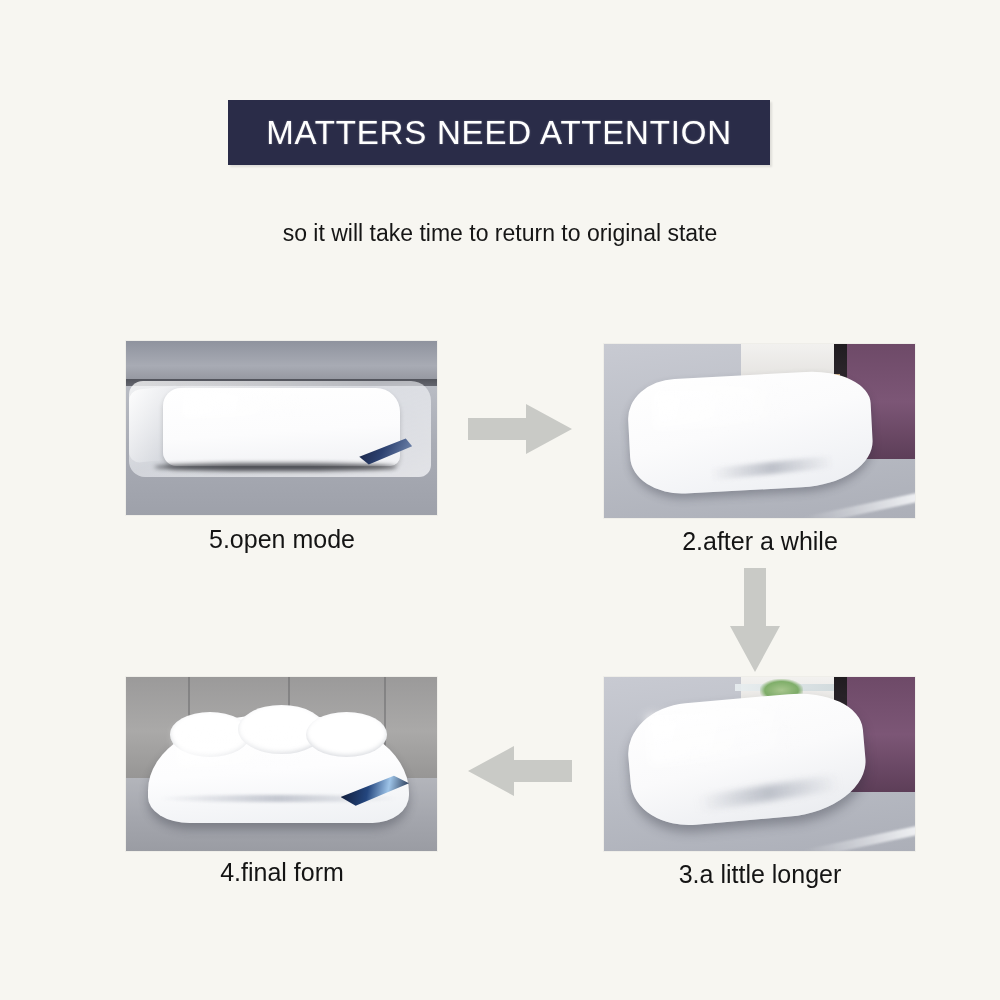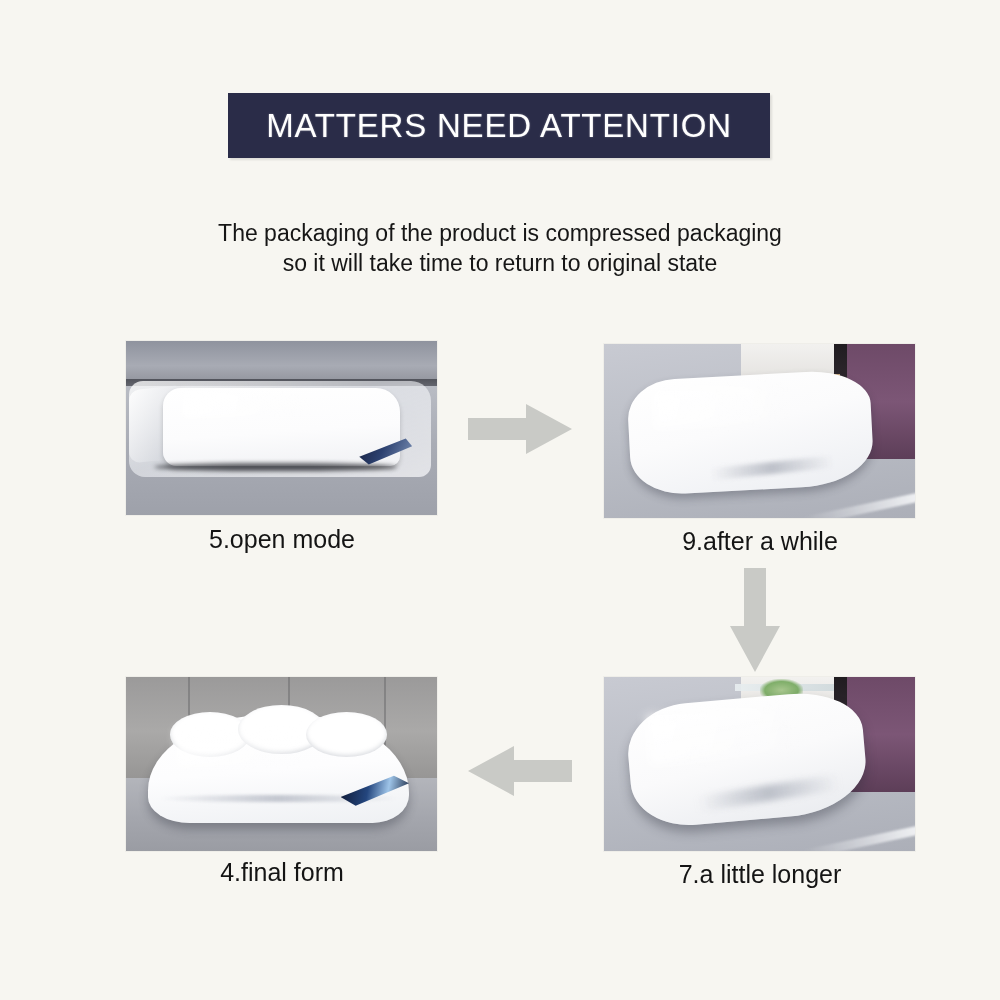--- a/index.html
+++ b/index.html
@@ -12,21 +12,21 @@
     background: #f7f6f1;
     font-family: "Liberation Sans", sans-serif;
     overflow: hidden;
     position: relative;
   }
 
   
   #title-banner {
     position: absolute;
     left: 228px;
-    top: 93px;
+    top: 100px;
     width: 542px;
     height: 65px;
     background: #2a2c48;
     box-shadow: 2px 2px 2px rgba(0,0,0,0.10);
     display: flex;
     align-items: center;
     justify-content: center;
   }
   #title-banner .title-text {
     color: #ffffff;
@@ -260,21 +260,20 @@
   #arrow-left  { left: 468px; top: 742px; width: 104px; height: 58px; }
 </style>
 </head>
 <body>
 
 <div id="title-banner">
   <span class="title-text">MATTERS NEED ATTENTION</span>
 </div>
 
 <div id="subtitle">
-  <span class="sub-line">The packaging of the product is compressed packaging</span>
   <span class="sub-line">so it will take time to return to original state</span>
 </div>
 
 <div class="panel" id="panel-1">
   <div class="bed-back"></div>
   <div class="bed-edge"></div>
   <div class="bed-front"></div>
   <div class="bag"></div>
   <div class="bag-fold-l"></div>
   <div class="pillow"></div>
@@ -288,36 +287,36 @@
   <div class="bed-surface"></div>
   <div class="wall-purple"></div>
   <div class="wall-dark"></div>
   <div class="furniture"></div>
   <div class="furniture-leg"></div>
   <div class="bed-seam"></div>
   <div class="pillow-flat"></div>
   <div class="pillow-hilite"></div>
   <div class="pillow-crease"></div>
 </div>
-<div class="caption" id="caption-2">9.after a while</div>
+<div class="caption" id="caption-2">2.after a while</div>
 
 <div class="panel room" id="panel-3">
   <div class="bed-surface"></div>
   <div class="wall-purple"></div>
   <div class="wall-dark"></div>
   <div class="furniture"></div>
   <div class="glass-top"></div>
   <div class="plant"></div>
   <div class="furniture-leg"></div>
   <div class="bed-seam"></div>
   <div class="pillow-loft"></div>
   <div class="pillow-hilite"></div>
   <div class="pillow-crease"></div>
 </div>
-<div class="caption" id="caption-3">7.a little longer</div>
+<div class="caption" id="caption-3">3.a little longer</div>
 
 <div class="panel" id="panel-4">
   <div class="headboard"></div>
   <div class="headboard-seam s1"></div>
   <div class="headboard-seam s2"></div>
   <div class="headboard-seam s3"></div>
   <div class="mattress"></div>
   <div class="pillow-full"></div>
   <div class="lobe l1"></div>
   <div class="lobe l2"></div>

